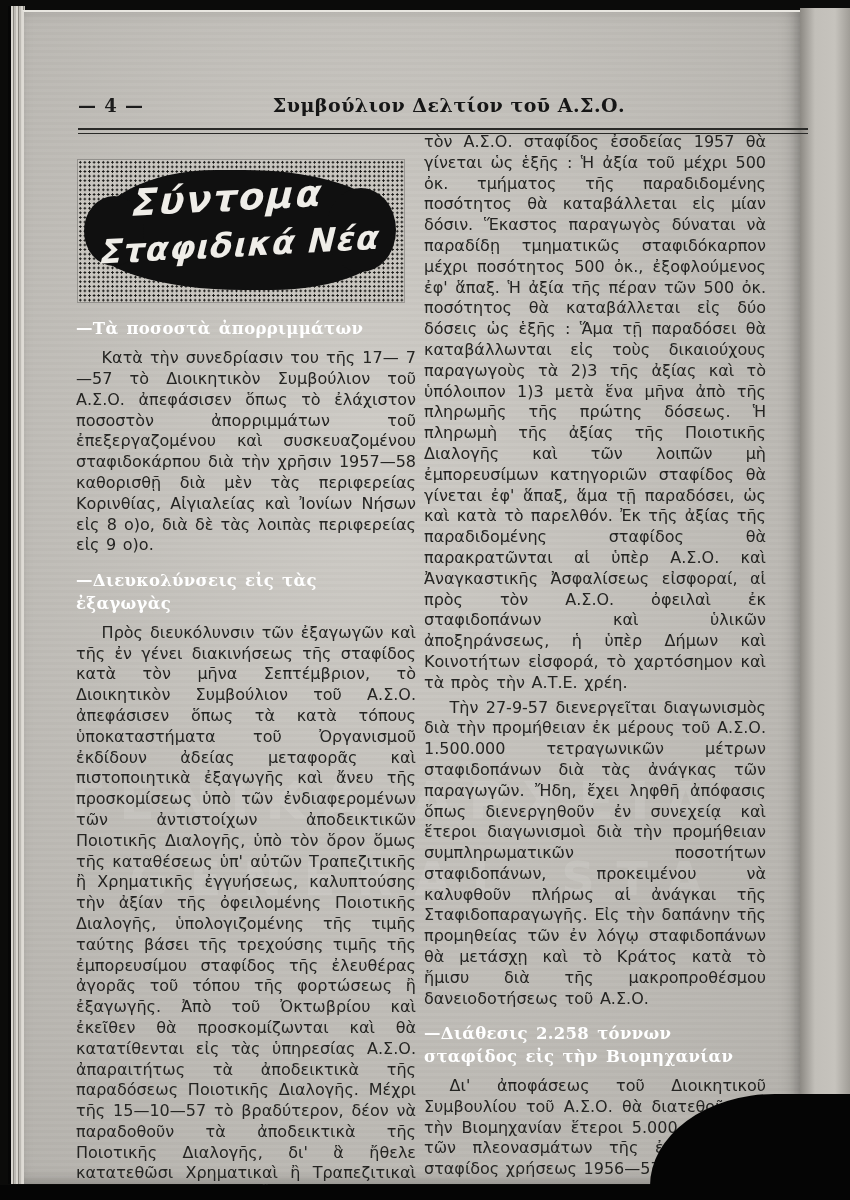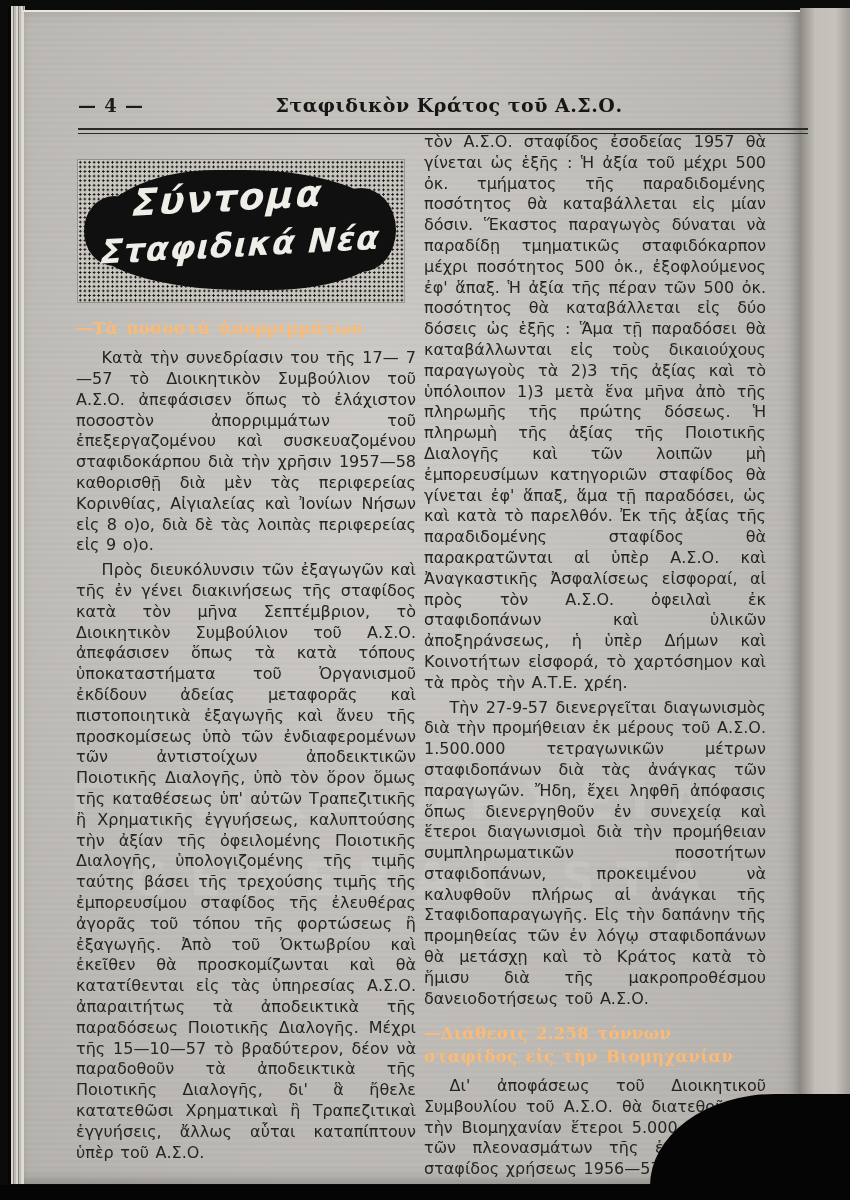--- a/index.html
+++ b/index.html
@@ -41,21 +41,21 @@
   .title-spacer{flex:0 0 56px;}
   .double-rule{position:absolute;left:78px;right:42px;top:128px;height:3px;
     border-top:2px solid #2a2a28;border-bottom:1px solid #2a2a28;z-index:2;}
 
   
   .col{position:absolute;z-index:2;color:#242422;font-size:16px;line-height:1.3;
     text-align:justify;}
   .col-left{left:76px;top:146px;width:340px;}
   .col-right{left:424px;top:132px;width:342px;}
   .col p{margin:0 0 4px 0;text-indent:1.6em;word-spacing:1.5px;}
-  .sec-heading{font-family:"DejaVu Serif",serif;font-weight:bold;font-size:16.5px;color:#fdba74;
+  .sec-heading{font-family:"DejaVu Serif",serif;font-weight:bold;font-size:16.5px;color:#ffffff;
     margin:14px 0 8px 0;text-align:left;text-indent:0;letter-spacing:0.3px;word-spacing:2px;line-height:1.35;}
 
   
   .masthead{width:326px;height:142px;margin:14px 0 16px 2px;position:relative;
     background-image:radial-gradient(circle,#171715 1.15px, transparent 1.3px);
     background-size:4.6px 4.6px;background-color:#c9c6c0;
     box-shadow:0 0 0 1px rgba(20,20,20,0.25);}
   .blob{position:absolute;left:12px;top:10px;right:12px;bottom:12px;background:#101010;
     border-radius:46% 54% 44% 56% / 64% 52% 48% 46%;}
   .blob::before{content:"";position:absolute;left:-6px;top:26px;width:60px;height:70px;background:#101010;
@@ -80,41 +80,42 @@
   <div class="corner-shadow"></div>
   <div class="bottom-bar"></div>
 
   <div class="watermark">
     <div class="wm1">ΓΕΝΙΚΑ ΑΡΧΕΙΑ</div>
     <div class="wm2">GENERAL STA</div>
   </div>
 
   <div class="header-row">
     <span class="page-num">— 4 —</span>
-    <span class="doc-title">Σταφιδικὸν Κράτος τοῦ Α.Σ.Ο.</span>
+    <span class="doc-title">Συμβούλιον Δελτίον τοῦ Α.Σ.Ο.</span>
     <span class="title-spacer"></span>
   </div>
   <div class="double-rule"></div>
 
   <div class="col col-left">
 
     <div class="masthead">
       <div class="blob"></div>
       <div class="masthead-text">
         <div class="mh-line1">Σύντομα</div>
         <div class="mh-line2">Σταφιδικά Νέα</div>
       </div>
     </div>
 
     <div>
       <div class="sec-heading">—Τὰ ποσοστὰ ἀπορριμμάτων</div>
       <p>Κατὰ τὴν συνεδρίασιν του τῆς 17— 7—57 τὸ Διοικητικὸν Συμβούλιον τοῦ Α.Σ.Ο. ἀπεφάσισεν ὅπως τὸ ἐλάχιστον ποσοστὸν ἀπορριμμάτων τοῦ ἐπεξεργαζομένου καὶ συσκευαζομένου σταφιδοκάρπου διὰ τὴν χρῆσιν 1957—58 καθορισθῇ διὰ μὲν τὰς περιφερείας Κορινθίας, Αἰγιαλείας καὶ Ἰονίων Νήσων εἰς 8 ο)ο, διὰ δὲ τὰς λοιπὰς περιφερείας εἰς 9 ο)ο.</p>
     </div>
 
     <div>
+      <div class="sec-heading">—Διευκολύνσεις εἰς τὰς ἐξαγωγὰς</div>
       <p>Πρὸς διευκόλυνσιν τῶν ἐξαγωγῶν καὶ τῆς ἐν γένει διακινήσεως τῆς σταφίδος κατὰ τὸν μῆνα Σεπτέμβριον, τὸ Διοικητικὸν Συμβούλιον τοῦ Α.Σ.Ο. ἀπεφάσισεν ὅπως τὰ κατὰ τόπους ὑποκαταστήματα τοῦ Ὀργανισμοῦ ἐκδίδουν ἀδείας μεταφορᾶς καὶ πιστοποιητικὰ ἐξαγωγῆς καὶ ἄνευ τῆς προσκομίσεως ὑπὸ τῶν ἐνδιαφερομένων τῶν ἀντιστοίχων ἀποδεικτικῶν Ποιοτικῆς Διαλογῆς, ὑπὸ τὸν ὅρον ὅμως τῆς καταθέσεως ὑπ' αὐτῶν Τραπεζιτικῆς ἢ Χρηματικῆς ἐγγυήσεως, καλυπτούσης τὴν ἀξίαν τῆς ὀφειλομένης Ποιοτικῆς Διαλογῆς, ὑπολογιζομένης τῆς τιμῆς ταύτης βάσει τῆς τρεχούσης τιμῆς τῆς ἐμπορευσίμου σταφίδος τῆς ἐλευθέρας ἀγορᾶς τοῦ τόπου τῆς φορτώσεως ἢ ἐξαγωγῆς. Ἀπὸ τοῦ Ὀκτωβρίου καὶ ἐκεῖθεν θὰ προσκομίζωνται καὶ θὰ κατατίθενται εἰς τὰς ὑπηρεσίας Α.Σ.Ο. ἀπαραιτήτως τὰ ἀποδεικτικὰ τῆς παραδόσεως Ποιοτικῆς Διαλογῆς. Μέχρι τῆς 15—10—57 τὸ βραδύτερον, δέον νὰ παραδοθοῦν τὰ ἀποδεικτικὰ τῆς Ποιοτικῆς Διαλογῆς, δι' ἃ ἤθελε κατατεθῶσι Χρηματικαὶ ἢ Τραπεζιτικαὶ ἐγγυήσεις, ἄλλως αὗται καταπίπτουν ὑπὲρ τοῦ Α.Σ.Ο.</p>
     </div>
 
   </div>
 
   <div class="col col-right">
 
     <div>
       <p style="text-indent:0;">τὸν Α.Σ.Ο. σταφίδος ἐσοδείας 1957 θὰ γίνεται ὡς ἑξῆς : Ἡ ἀξία τοῦ μέχρι 500 ὀκ. τμήματος τῆς παραδιδομένης ποσότητος θὰ καταβάλλεται εἰς μίαν δόσιν. Ἕκαστος παραγωγὸς δύναται νὰ παραδίδῃ τμηματικῶς σταφιδόκαρπον μέχρι ποσότητος 500 ὀκ., ἐξοφλούμενος ἐφ' ἅπαξ. Ἡ ἀξία τῆς πέραν τῶν 500 ὀκ. ποσότητος θὰ καταβάλλεται εἰς δύο δόσεις ὡς ἑξῆς : Ἅμα τῇ παραδόσει θὰ καταβάλλωνται εἰς τοὺς δικαιούχους παραγωγοὺς τὰ 2)3 τῆς ἀξίας καὶ τὸ ὑπόλοιπον 1)3 μετὰ ἕνα μῆνα ἀπὸ τῆς πληρωμῆς τῆς πρώτης δόσεως. Ἡ πληρωμὴ τῆς ἀξίας τῆς Ποιοτικῆς Διαλογῆς καὶ τῶν λοιπῶν μὴ ἐμπορευσίμων κατηγοριῶν σταφίδος θὰ γίνεται ἐφ' ἅπαξ, ἅμα τῇ παραδόσει, ὡς καὶ κατὰ τὸ παρελθόν. Ἐκ τῆς ἀξίας τῆς παραδιδομένης σταφίδος θὰ παρακρατῶνται αἱ ὑπὲρ Α.Σ.Ο. καὶ Ἀναγκαστικῆς Ἀσφαλίσεως εἰσφοραί, αἱ πρὸς τὸν Α.Σ.Ο. ὀφειλαὶ ἐκ σταφιδοπάνων καὶ ὑλικῶν ἀποξηράνσεως, ἡ ὑπὲρ Δήμων καὶ Κοινοτήτων εἰσφορά, τὸ χαρτόσημον καὶ τὰ πρὸς τὴν Α.Τ.Ε. χρέη.</p>
     </div>

